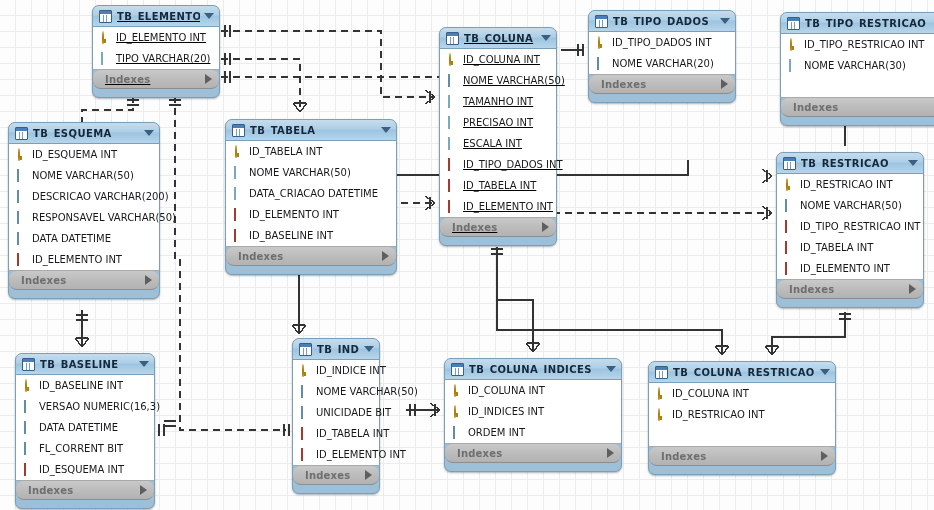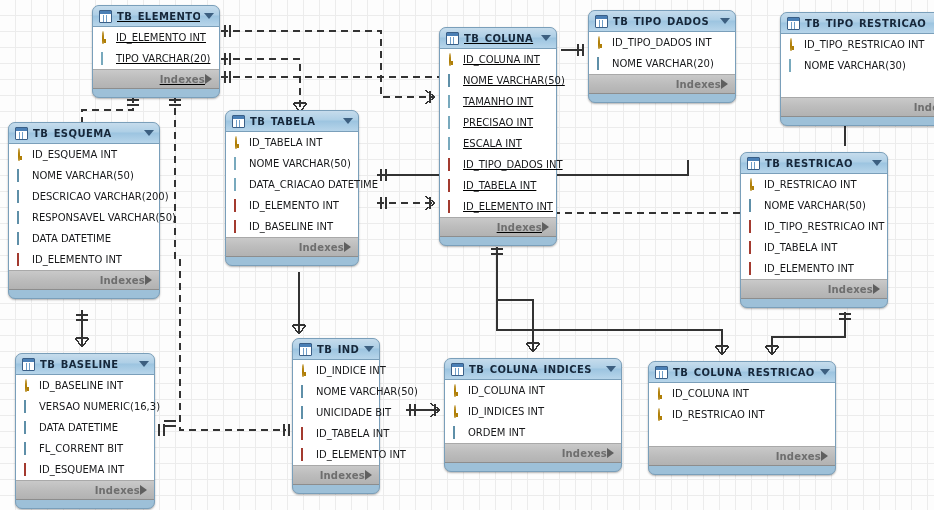--- a/index.html
+++ b/index.html
@@ -79,24 +79,25 @@
   }
   .ico-d{
     width:9px;height:9px;margin:1px;transform:rotate(45deg);
     box-sizing:border-box;border:1px solid #5e8fa8;
   }
   .ico-d.full{background:linear-gradient(135deg,#b6f2f6 0%,#54d7e4 55%,#2fb6c6 100%);}
   .ico-d.hollow{background:#fbfeff;border-color:#78a9bd;}
   .ico-d.fk{background:linear-gradient(135deg,#f6b3ae 0%,#e4665c 55%,#c63f33 100%);border-color:#a33a2f;}
   .fld.blank{height:21px;}
   .idx{
-    height:18px;display:flex;align-items:center;justify-content:flex-end;
-    padding:0 7px 0 4px;
+    height:18px;display:flex;align-items:center;justify-content:space-between;
+    padding:0 7px 0 12px;
     background:linear-gradient(to bottom,#c9c9c9 0%,#bcbcbc 50%,#b2b2b2 100%);
     border-bottom:1px solid #8d8d8d;
+    border-radius:8px;
   }
   .idx-lab{font-size:10px;font-weight:bold;color:#6e6e6e;letter-spacing:0.2px;}
   .idx-arw{width:0;height:0;border-top:5px solid transparent;border-bottom:5px solid transparent;border-left:7px solid #5f5f5f;}
 </style>
 </head>
 <body>
 
 <div id="canvas">
   <svg id="links" width="934" height="510" viewBox="0 0 934 510">
     <g stroke="#333333" stroke-width="1.3" fill="none" shape-rendering="crispEdges">
@@ -231,21 +232,21 @@
         <div class="fld">
           <span class="fld-ico"><span class="ico-d fk"></span></span>
           <span>ID_ELEMENTO INT</span>
         </div>
       </div>
       <div class="idx">
         <span class="idx-lab">Indexes</span>
         <span class="idx-arw"></span>
       </div>
     </div>
-    <div class="tbl" style="left: 225px; top: 110px; width: 134px;">
+    <div class="tbl" style="left: 225px; top: 119px; width: 172px;">
       <div class="tbl-hd">
         <span class="tbl-ico"></span>
         <span class="tbl-name">TB_TABELA</span>
         <span class="caret"></span>
       </div>
       <div class="tbl-body">
         <div class="fld">
           <span class="fld-ico"><span class="ico-pk"></span></span>
           <span>ID_TABELA INT</span>
         </div>
@@ -355,21 +356,21 @@
         <div class="fld blank">
           <span class="fld-ico"></span>
           <span></span>
         </div>
       </div>
       <div class="idx">
         <span class="idx-lab">Indexes</span>
         <span class="idx-arw"></span>
       </div>
     </div>
-    <div class="tbl" style="left: 740px; top: 152px; width: 148px;">
+    <div class="tbl" style="left: 776px; top: 152px; width: 148px;">
       <div class="tbl-hd">
         <span class="tbl-ico"></span>
         <span class="tbl-name">TB_RESTRICAO</span>
         <span class="caret"></span>
       </div>
       <div class="tbl-body">
         <div class="fld">
           <span class="fld-ico"><span class="ico-pk"></span></span>
           <span>ID_RESTRICAO INT</span>
         </div>

